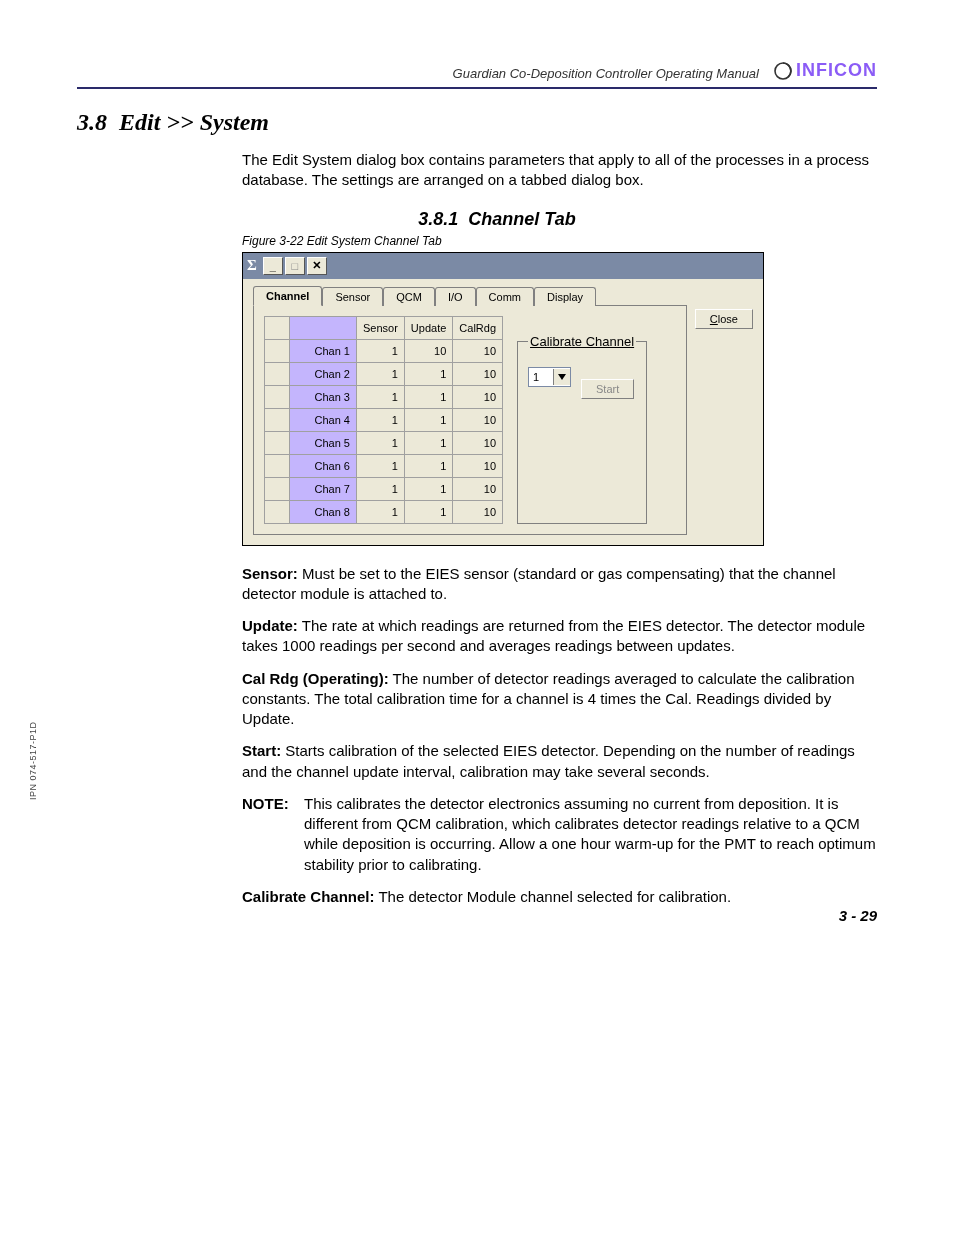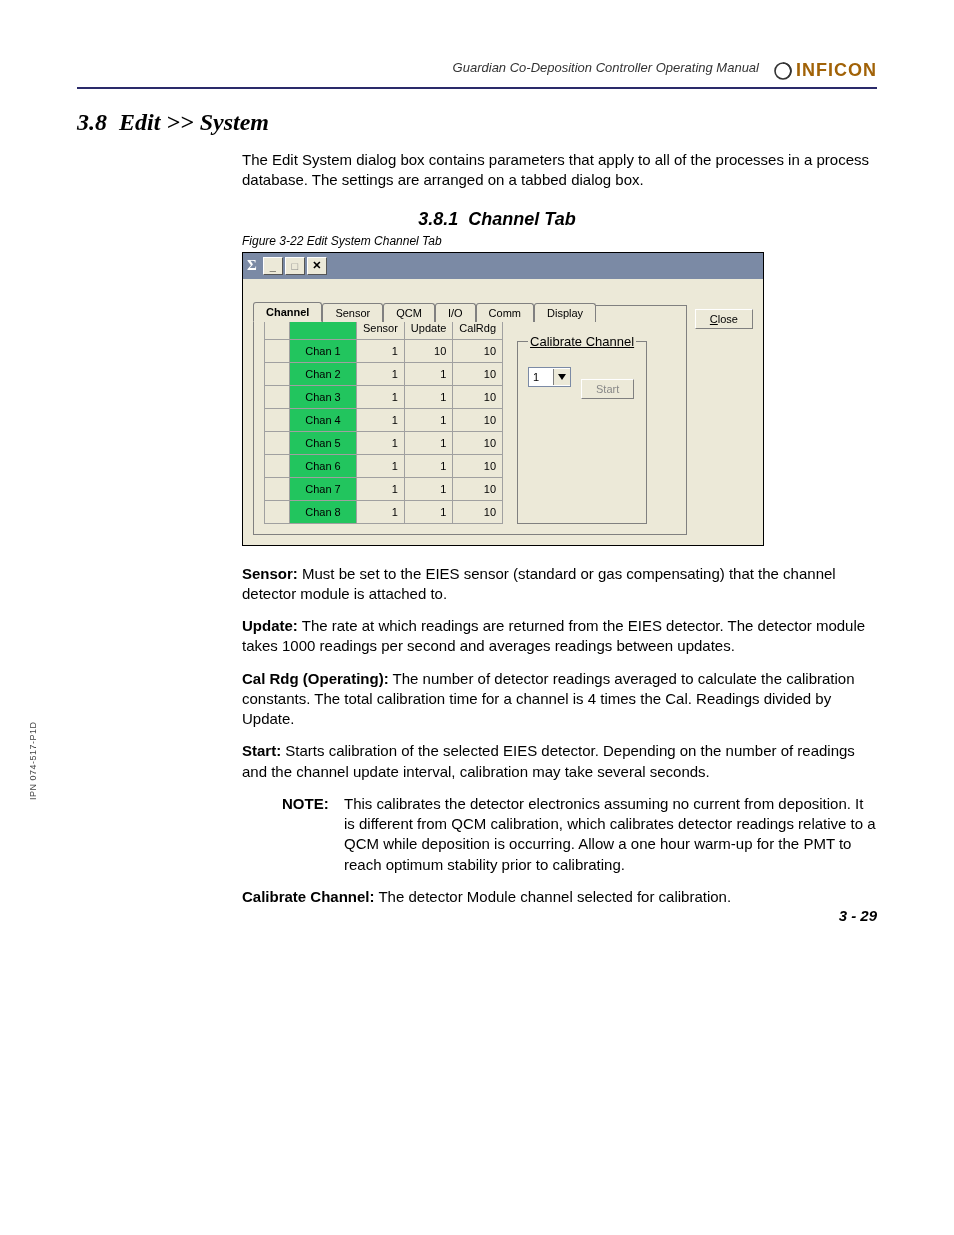--- a/index.html
+++ b/index.html
@@ -12,39 +12,39 @@
     position: relative;
   }
   .page {
     padding: 60px 77px 40px 77px;
     box-sizing: border-box;
     position: relative;
   }
   .top-header {
     display: flex;
     justify-content: flex-end;
-    align-items: flex-start;
+    align-items: flex-end;
     gap: 15px;
     border-bottom: 2px solid #2a2a6a;
     padding-bottom: 6px;
     margin-bottom: 20px;
   }
   .header-text {
     font-style: italic;
     font-size: 13px;
     color: #333;
   }
   .logo {
     display: flex;
     align-items: center;
     font-weight: bold;
     font-family: "Arial", sans-serif;
     font-size: 18px;
     letter-spacing: 1px;
-    color: #a16207;
+    color: #8b5cf6;
   }
   .logo svg { margin-right: 4px; }
   h1.section {
     font-style: italic;
     font-size: 24px;
     font-weight: bold;
     font-family: Liberation Serif, serif;
     margin: 8px 0 14px 0;
   }
   .body-text {
@@ -117,21 +117,21 @@
   }
   .tab {
     background: #ece9d8;
     border: 1px solid #808080;
     border-bottom: none;
     border-radius: 3px 3px 0 0;
     padding: 3px 12px;
     font-size: 11px;
     margin-right: 0px;
     position: relative;
-    top: 17px;
+    top: 1px;
   }
   .tab.active {
     font-weight: bold;
     background: #ece9d8;
     border-bottom: 1px solid #ece9d8;
     z-index: 2;
   }
   .tabpane {
     border: 1px solid #808080;
     background: #ece9d8;
@@ -163,22 +163,22 @@
     text-align: right;
     background: #ece9d8;
     height: 18px;
   }
   table.chan th {
     text-align: center;
     font-weight: normal;
     background: #ece9d8;
   }
   table.chan .row-label {
-    text-align: center;
-    background: #22c55e;
+    text-align: right;
+    background: #c4b5fd;
     width: 54px;
   }
   table.chan .corner {
     width: 12px;
     background: #ece9d8;
   }
   fieldset.cal {
     border: 1px solid #808080;
     padding: 6px 10px 10px 10px;
     margin: 0;
@@ -213,21 +213,20 @@
     top: 800px;
     transform: rotate(-90deg);
     transform-origin: left top;
     font-size: 9px;
     letter-spacing: 0.5px;
     color: #444;
   }
   .note-block {
     display: flex;
     margin-bottom: 12px;
-    margin-left: 40px;
   }
   .note-label {
     font-weight: bold;
     width: 62px;
     flex-shrink: 0;
   }
   .page-num {
     position: absolute;
     right: 77px;
     bottom: 35px;

